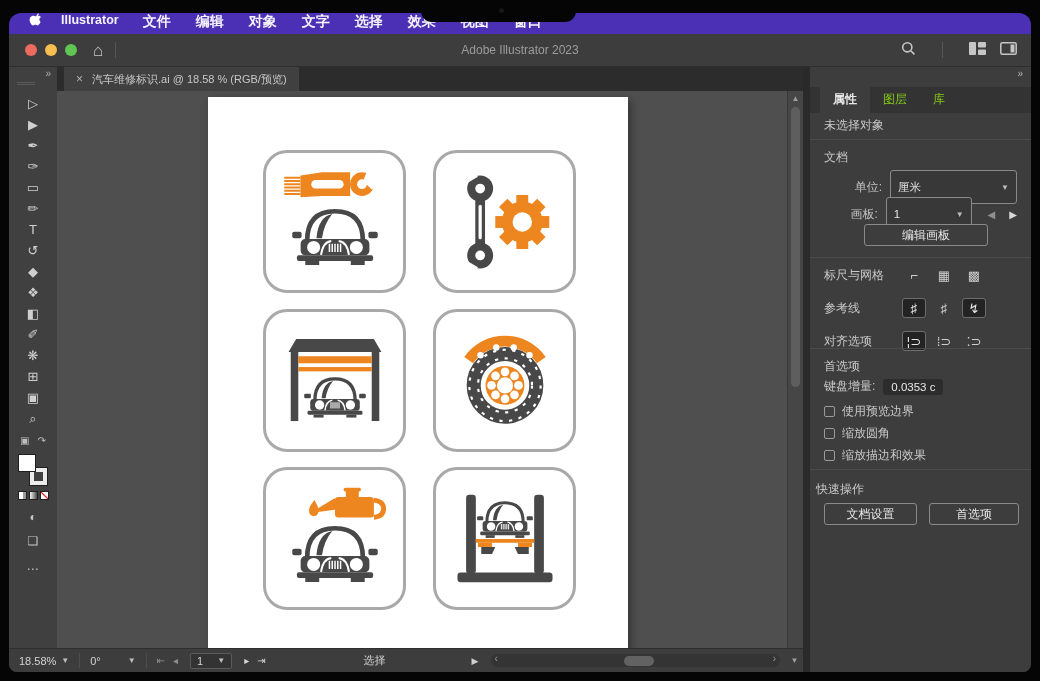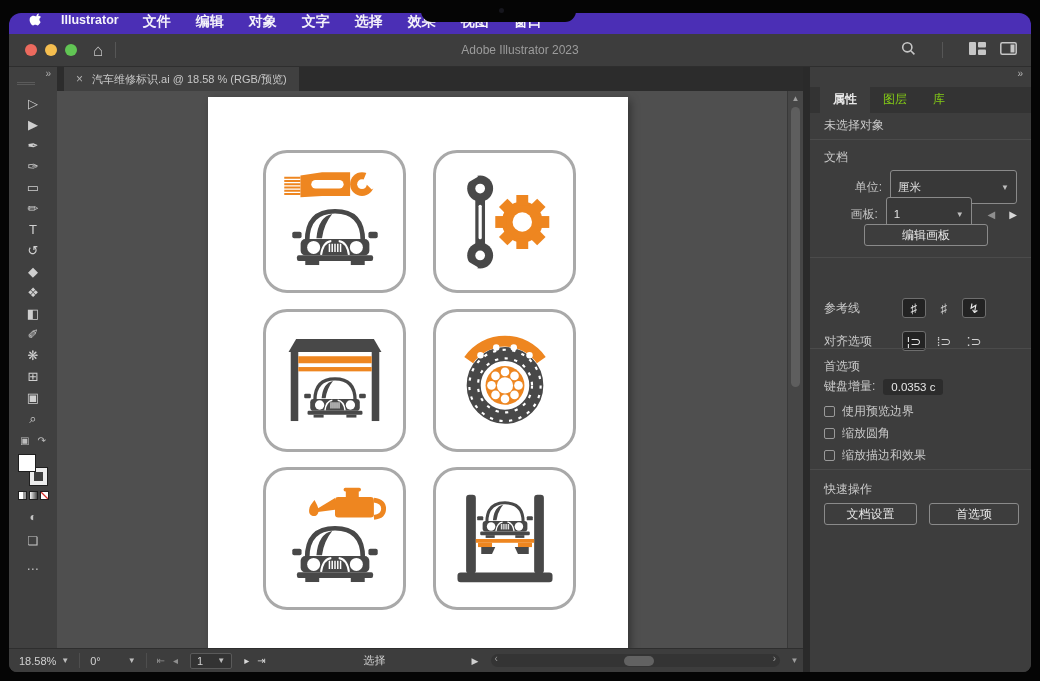--- a/index.html
+++ b/index.html
@@ -454,20 +454,26 @@
             <span class="chev">▼</span>
           </span>
           <span class="navarr" style="margin-left:16px">◀</span>
           <span class="navarr lit" style="margin-left:14px">▶</span>
         </div>
 
         <div class="pbtn abs" style="left:54px; top:119px; width:124px;">编辑画板</div>
 
         <span class="rp-div" style="top:152px;"></span>
 
+        <div class="prow" style="left:14px; top:160px;">
+          <span class="rp-label" style="width:78px">标尺与网格</span>
+          <span class="picon">⌐</span>
+          <span class="picon">▦</span>
+          <span class="picon">▩</span>
+        </div>
 
         <div class="prow" style="left:14px; top:193px;">
           <span class="rp-label" style="width:78px">参考线</span>
           <span class="picon pressed">♯</span>
           <span class="picon">♯</span>
           <span class="picon pressed">↯</span>
         </div>
 
         <div class="prow" style="left:14px; top:226px;">
           <span class="rp-label" style="width:78px">对齐选项</span>
@@ -491,21 +497,21 @@
         <div class="cbrow" style="left:14px; top:320px;">
           <span class="cb"></span>
           <span class="cblabel">缩放圆角</span>
         </div>
         <div class="cbrow" style="left:14px; top:342px;">
           <span class="cb"></span>
           <span class="cblabel">缩放描边和效果</span>
         </div>
 
         <span class="rp-div" style="top:364px;"></span>
-        <span class="abs rp-label" style="left:14px; top:376px;">快速操作</span>
+        <span class="abs rp-label" style="left:6px; top:376px;">快速操作</span>
 
         <div class="pbtn abs" style="left:14px; top:398px; width:93px;">文档设置</div>
         <div class="pbtn abs" style="left:119px; top:398px; width:90px;">首选项</div>
       </div>
     </div>
 
   </div>
 </div>
 
 </body></html>

